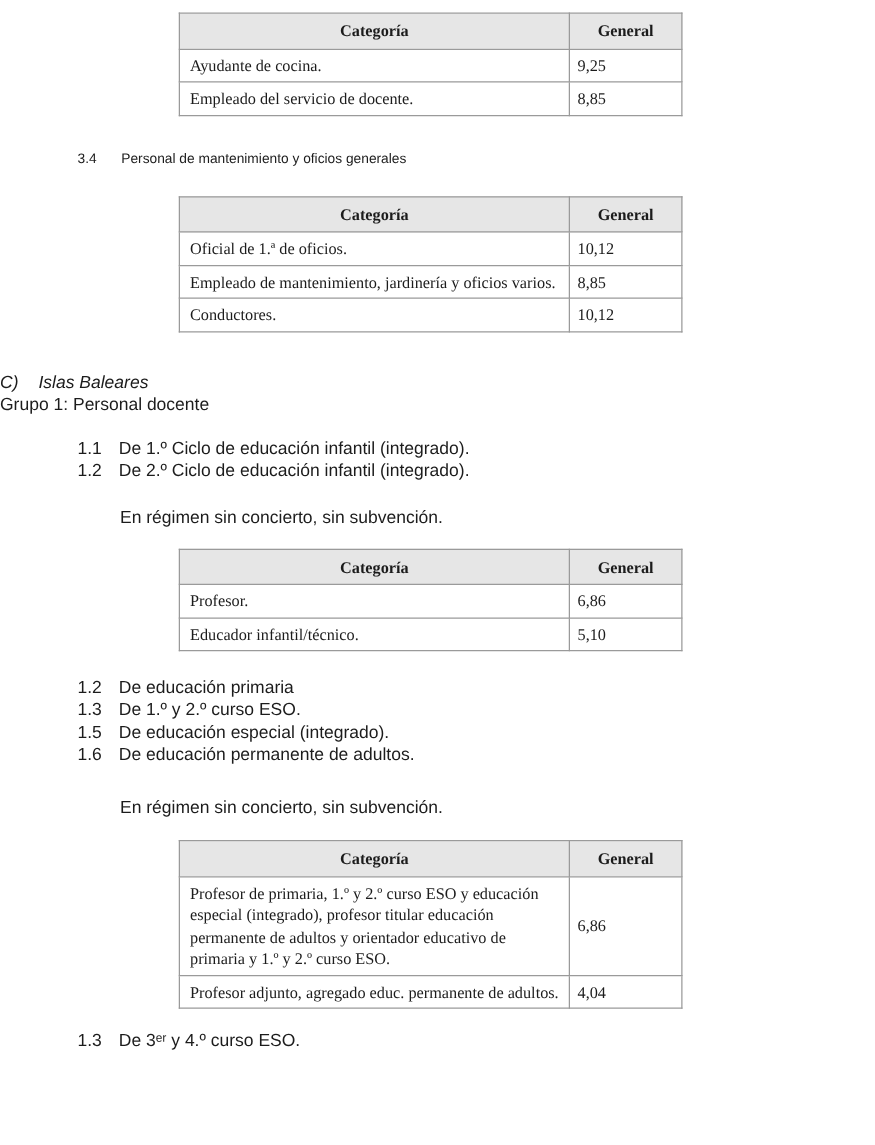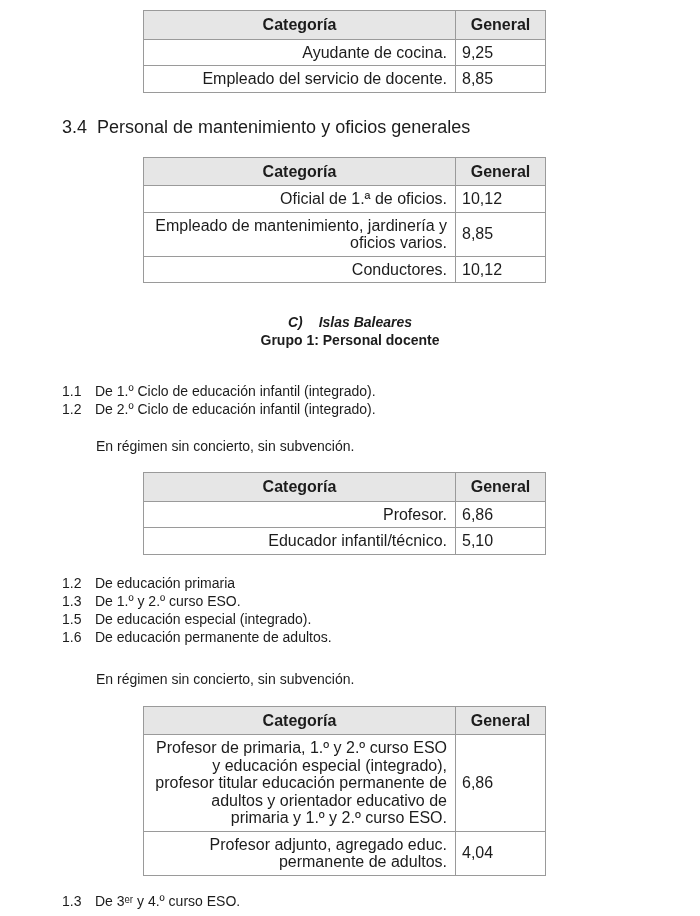--- a/index.html
+++ b/index.html
@@ -12,68 +12,68 @@
     font-size: 14px;
     color: #1c1c1c;
     overflow: hidden;
     position: relative;
   }
   .doc-table {
     width: 402px;
     margin-left: 143px;
     border-collapse: collapse;
     table-layout: fixed;
-    font-size: 16px;
+    font-size: 13px;
+    font-family: Liberation Serif, serif;
   }
   .doc-table th, .doc-table td {
     border: 1px solid #9a9a9a;
     line-height: 17.5px;
     vertical-align: middle;
   }
   .doc-table th {
     background: #e6e6e6;
     font-weight: bold;
     text-align: center;
     padding: 5px 8px;
   }
   .doc-table td.cat {
-    text-align: right;
+    text-align: left;
     padding: 4px 8px;
   }
   .doc-table td.val {
     text-align: left;
     padding: 4px 6px;
   }
   .col-cat { width: 312px; }
   .col-val { width: 90px; }
 
   .t1 { margin-top: 10px; }
   .t2 { margin-top: 21px; }
   .t3 { margin-top: 17px; }
   .t4 { margin-top: 18px; }
 
   .section-heading {
     margin-top: 25px;
     margin-left: 62px;
-    font-size: 18px;
+    font-size: 11px;
     line-height: 18px;
     display: flex;
   }
   .section-heading .num { width: 35px; flex: none; }
 
   .center-heading {
-    text-align: center;
-    line-height: 18px;
-    font-weight: bold;
+    text-align: left;
+    line-height: 18px;
   }
   .region-heading { margin-top: 30px; font-style: italic; }
   .region-heading .region-label { margin-right: 16px; }
   .group-heading { }
 
-  .num-list { margin-top: 33px; }
+  .num-list { margin-top: 17px; }
   .num-list.mid { margin-top: 19px; }
   .num-list.last { margin-top: 16px; }
   .num-item {
     margin-left: 62px;
     line-height: 18px;
     display: flex;
   }
   .num-item .num { width: 33px; flex: none; }
 
   .para {

